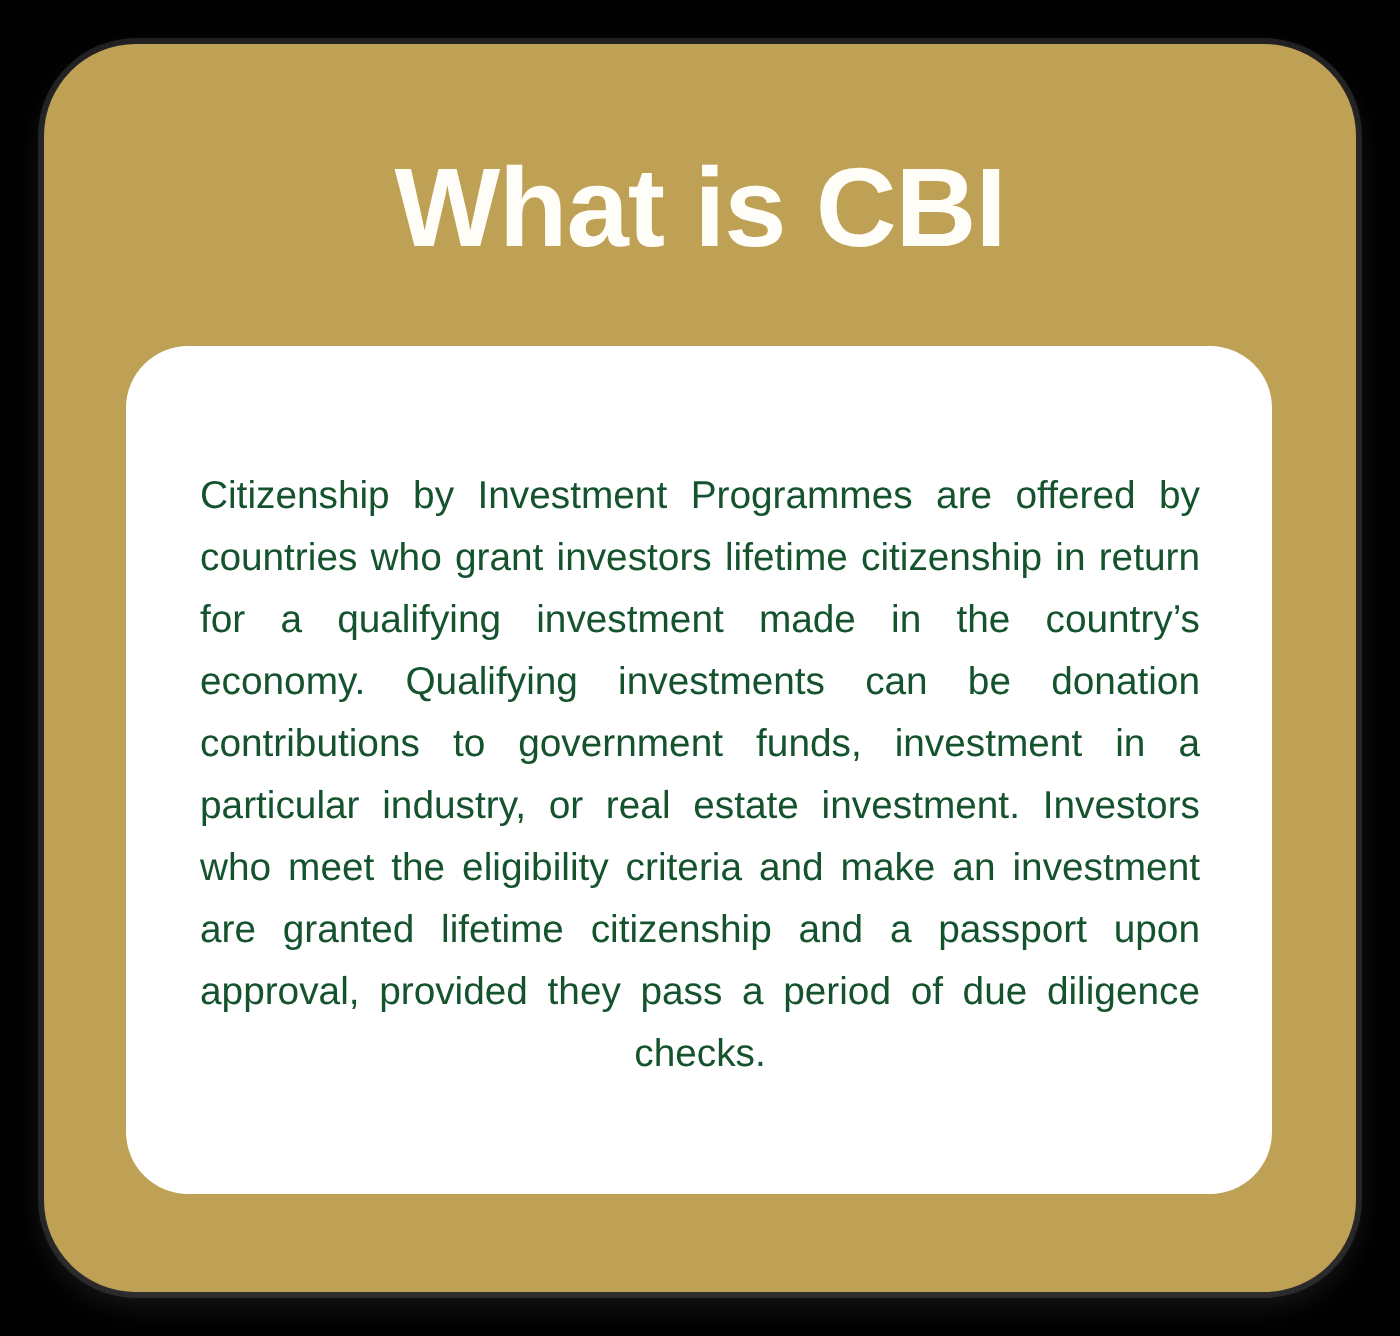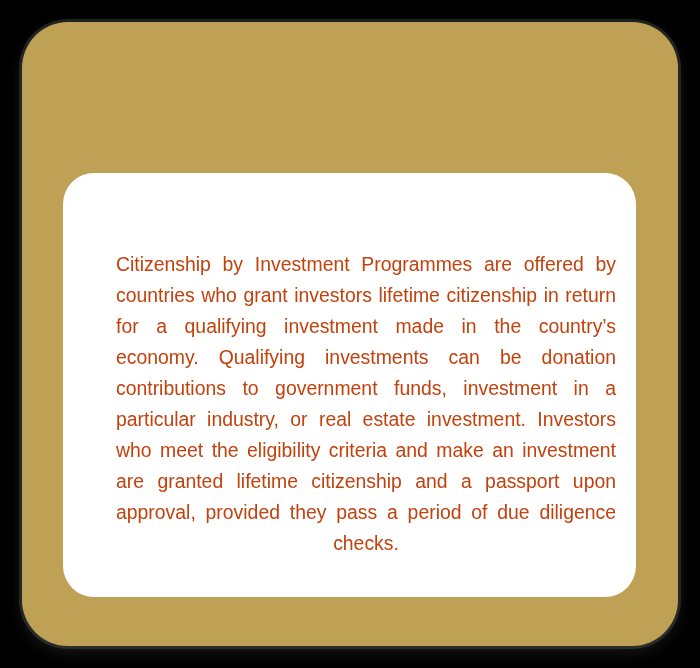--- a/index.html
+++ b/index.html
@@ -63,40 +63,41 @@
     background: #ffffff;
     border-radius: 31px;
     box-sizing: border-box;
   }
 
   .body-text {
     position: absolute;
     left: 37px;   
     top: 60px;    
     width: 500px; 
-    margin: 16px;
-    color: #c2410c;
+    margin: 0;
+    color: #14532d;
     font-family: "Liberation Sans", sans-serif;
     font-size: 19.4px;
     line-height: 31px;
     text-align: justify;
     text-justify: inter-word;
     text-last: center;
     -moz-text-align-last: center;
     text-align-last: center;
     word-spacing: 0px;
   }
 </style>
 </head>
 <body>
 
 <div id="stage">
 
   <div class="gold-card">
 
+    <div class="card-title">What is CBI</div>
 
     <div class="white-panel">
       <p class="body-text">Citizenship by Investment Programmes are offered by countries who grant investors lifetime citizenship in return for a qualifying investment made in the country’s economy. Qualifying investments can be donation contributions to government funds, investment in a particular industry, or real estate investment. Investors who meet the eligibility criteria and make an investment are granted lifetime citizenship and a passport upon approval, provided they pass a period of due diligence checks.</p>
     </div>
 
   </div>
 
 </div>
 
 </body></html>

